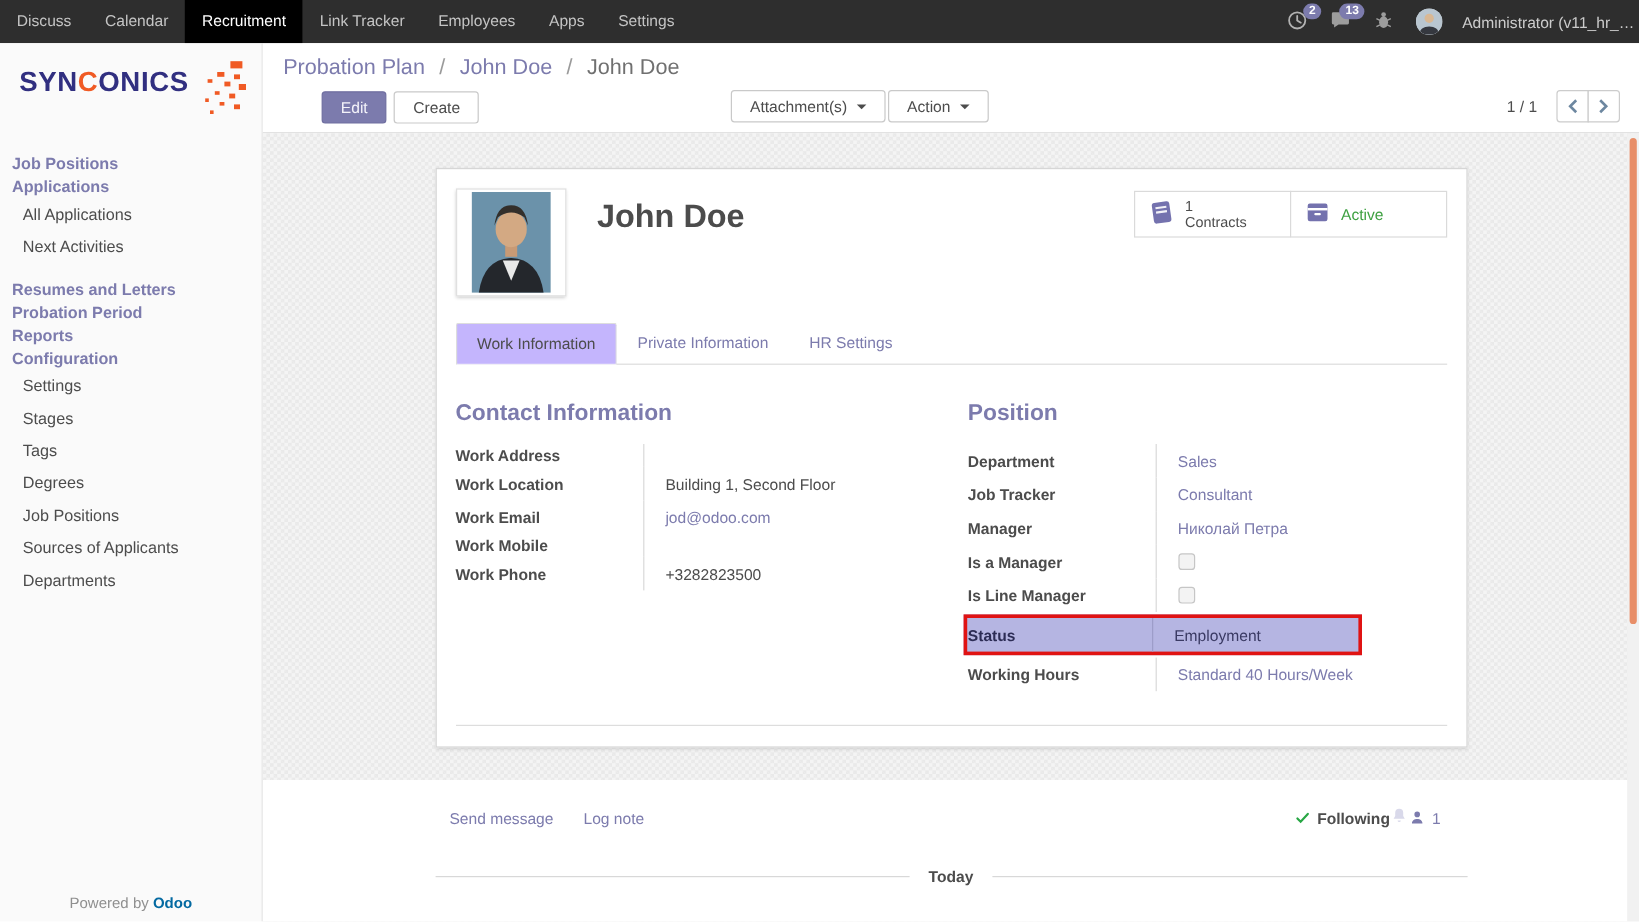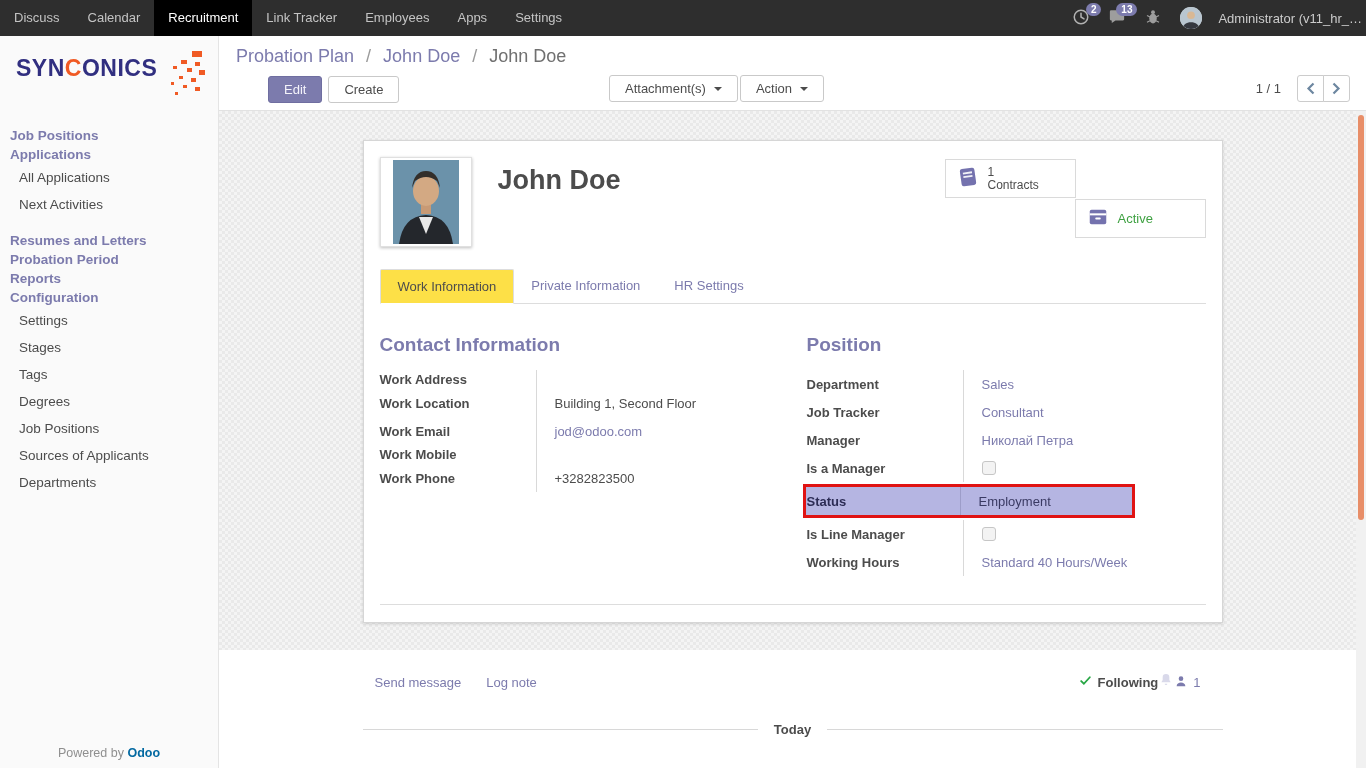--- a/index.html
+++ b/index.html
@@ -58,28 +58,28 @@
       linear-gradient(45deg,#e9e9e9 25%,transparent 25%,transparent 75%,#e9e9e9 75%);
     background-size:6px 6px; background-position:0 0,3px 3px; }
 
   .card { width:860px; height:483px; margin:0 auto 27px auto; background:#fff; border:1px solid #d6d6d6; box-shadow:0 1px 3px rgba(0,0,0,.14); padding:16px; position:relative; }
 
   .sheet-header { height:92px; position:relative; }
   .photo { width:92px; height:90px; background:#fff; border:1px solid #e0e0e0; box-shadow:0 1px 3px rgba(0,0,0,.25); display:flex; align-items:center; justify-content:center; position:absolute; left:0; top:0; }
   .emp-name { margin-left:118px; padding-top:8px; font-size:27px; font-weight:bold; color:#4c4c4c; }
   .stat-btns { position:absolute; top:2px; right:0; display:flex; }
   .stat-btn { min-width:131px; height:39px; border:1px solid #dadada; background:#fff; display:flex; align-items:center; padding:0 11px; gap:9px; cursor:pointer; font-family:inherit; }
-  .stat-btn + .stat-btn { margin-left:-1px;margin-top:40px; }
+  .stat-btn + .stat-btn { margin-left:-1px; }
   .stat-btn svg { width:22px; height:22px; flex:none; }
   .stat-text { font-size:12px; color:#4c4c4c; line-height:13px; text-align:left; }
   .stat-green { color:var(--active-green,#3fa142); font-size:13px; }
 
   .tabs { display:flex; border-bottom:1px solid #ddd; margin-top:19px; }
   .tab { padding:9px 17px; font-size:13px; color:var(--accent-purple,#7c7bad); cursor:pointer; position:relative; top:1px; }
-  .tab.active { background:#fde047; border:1px solid #ddd; border-bottom:1px solid #fff; color:#4c4c4c; border-radius:2px 2px 0 0; }
+  .tab.active { background:#c4b5fd; border:1px solid #ddd; border-bottom:1px solid #fff; color:#4c4c4c; border-radius:2px 2px 0 0; }
 
   .groups { display:flex; padding-top:30px; }
   .group { flex:1; min-width:0; }
   .group:first-child { padding-right:28px; }
   .group-title { font-size:19px; font-weight:bold; color:var(--accent-purple,#7c7bad); margin-bottom:14px; }
   .o-row { display:flex; align-items:center; min-height:28px; }
   .o-row.tight { min-height:19px; }
   .o-label { width:156px; flex:none; font-size:13px; font-weight:bold; color:#4c4c4c; }
   .o-value { flex:1; align-self:stretch; border-left:1px solid #d9d9d9; padding-left:18px; font-size:13px; color:#4c4c4c; display:flex; align-items:center; min-width:0; }
   .o-value .link { color:var(--accent-purple,#7c7bad); cursor:pointer; }
@@ -329,30 +329,30 @@
                 <div class="o-value">
                   <span class="link">Николай Петра</span>
                 </div>
               </div>
               <div class="o-row">
                 <div class="o-label">Is a Manager</div>
                 <div class="o-value">
                   <span class="o-checkbox"></span>
                 </div>
               </div>
+              <div class="o-row">
+                <div class="o-label">Is Line Manager</div>
+                <div class="o-value">
+                  <span class="o-checkbox"></span>
+                </div>
+              </div>
               <div class="o-row highlight">
                 <div class="o-label">Status</div>
                 <div class="o-value">
                   <span>Employment</span>
-                </div>
-              </div>
-              <div class="o-row">
-                <div class="o-label">Is Line Manager</div>
-                <div class="o-value">
-                  <span class="o-checkbox"></span>
                 </div>
               </div>
               <div class="o-row">
                 <div class="o-label">Working Hours</div>
                 <div class="o-value">
                   <span class="link">Standard 40 Hours/Week</span>
                 </div>
               </div>
             </div>
           </div>

